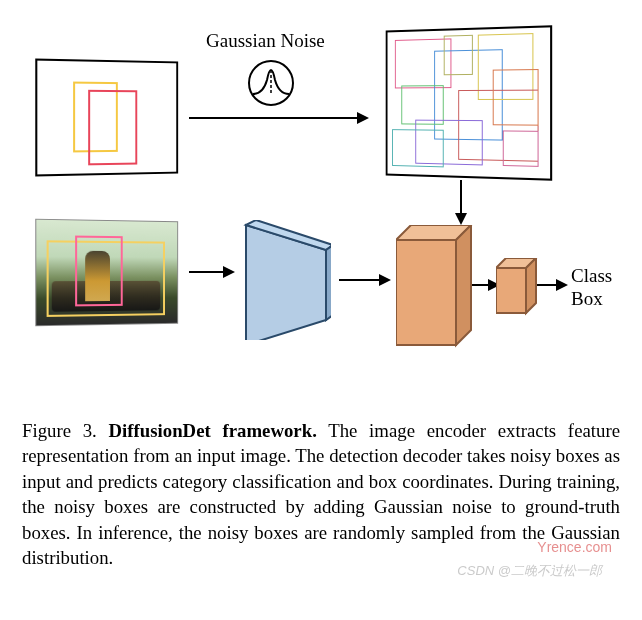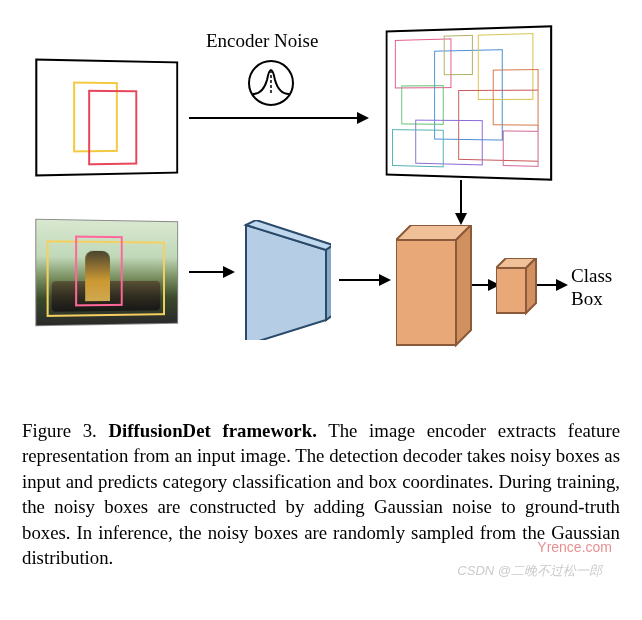--- a/index.html
+++ b/index.html
@@ -163,21 +163,21 @@
     <div class="gt-box-r"></div>
   </div>
 
   <div class="input-image">
     <div class="obj"></div>
     <div class="person"></div>
     <div class="box-yellow"></div>
     <div class="box-pink"></div>
   </div>
 
-  <div class="noise-label">Encoder Noise</div>
+  <div class="noise-label">Gaussian Noise</div>
   <svg class="noise-icon" width="70" height="50">
     <circle cx="32" cy="25" r="22" fill="none" stroke="#000" stroke-width="2"></circle>
     <path d="M 14 36 Q 24 36 28 22 Q 30 12 32 12 Q 34 12 36 22 Q 40 36 50 36" fill="none" stroke="#000" stroke-width="2"></path>
     <line x1="32" y1="12" x2="32" y2="36" stroke="#000" stroke-width="1.5" stroke-dasharray="3,2"></line>
   </svg>
 
   <div class="noisy-boxes-frame">
     <div class="nb" style="left:8px;top:8px;width:60px;height:50px;border-color:#e05a8a;"></div>
     <div class="nb" style="left:50px;top:20px;width:70px;height:90px;border-color:#4a8fd8;"></div>
     <div class="nb" style="left:95px;top:5px;width:55px;height:65px;border-color:#d8c550;"></div>

